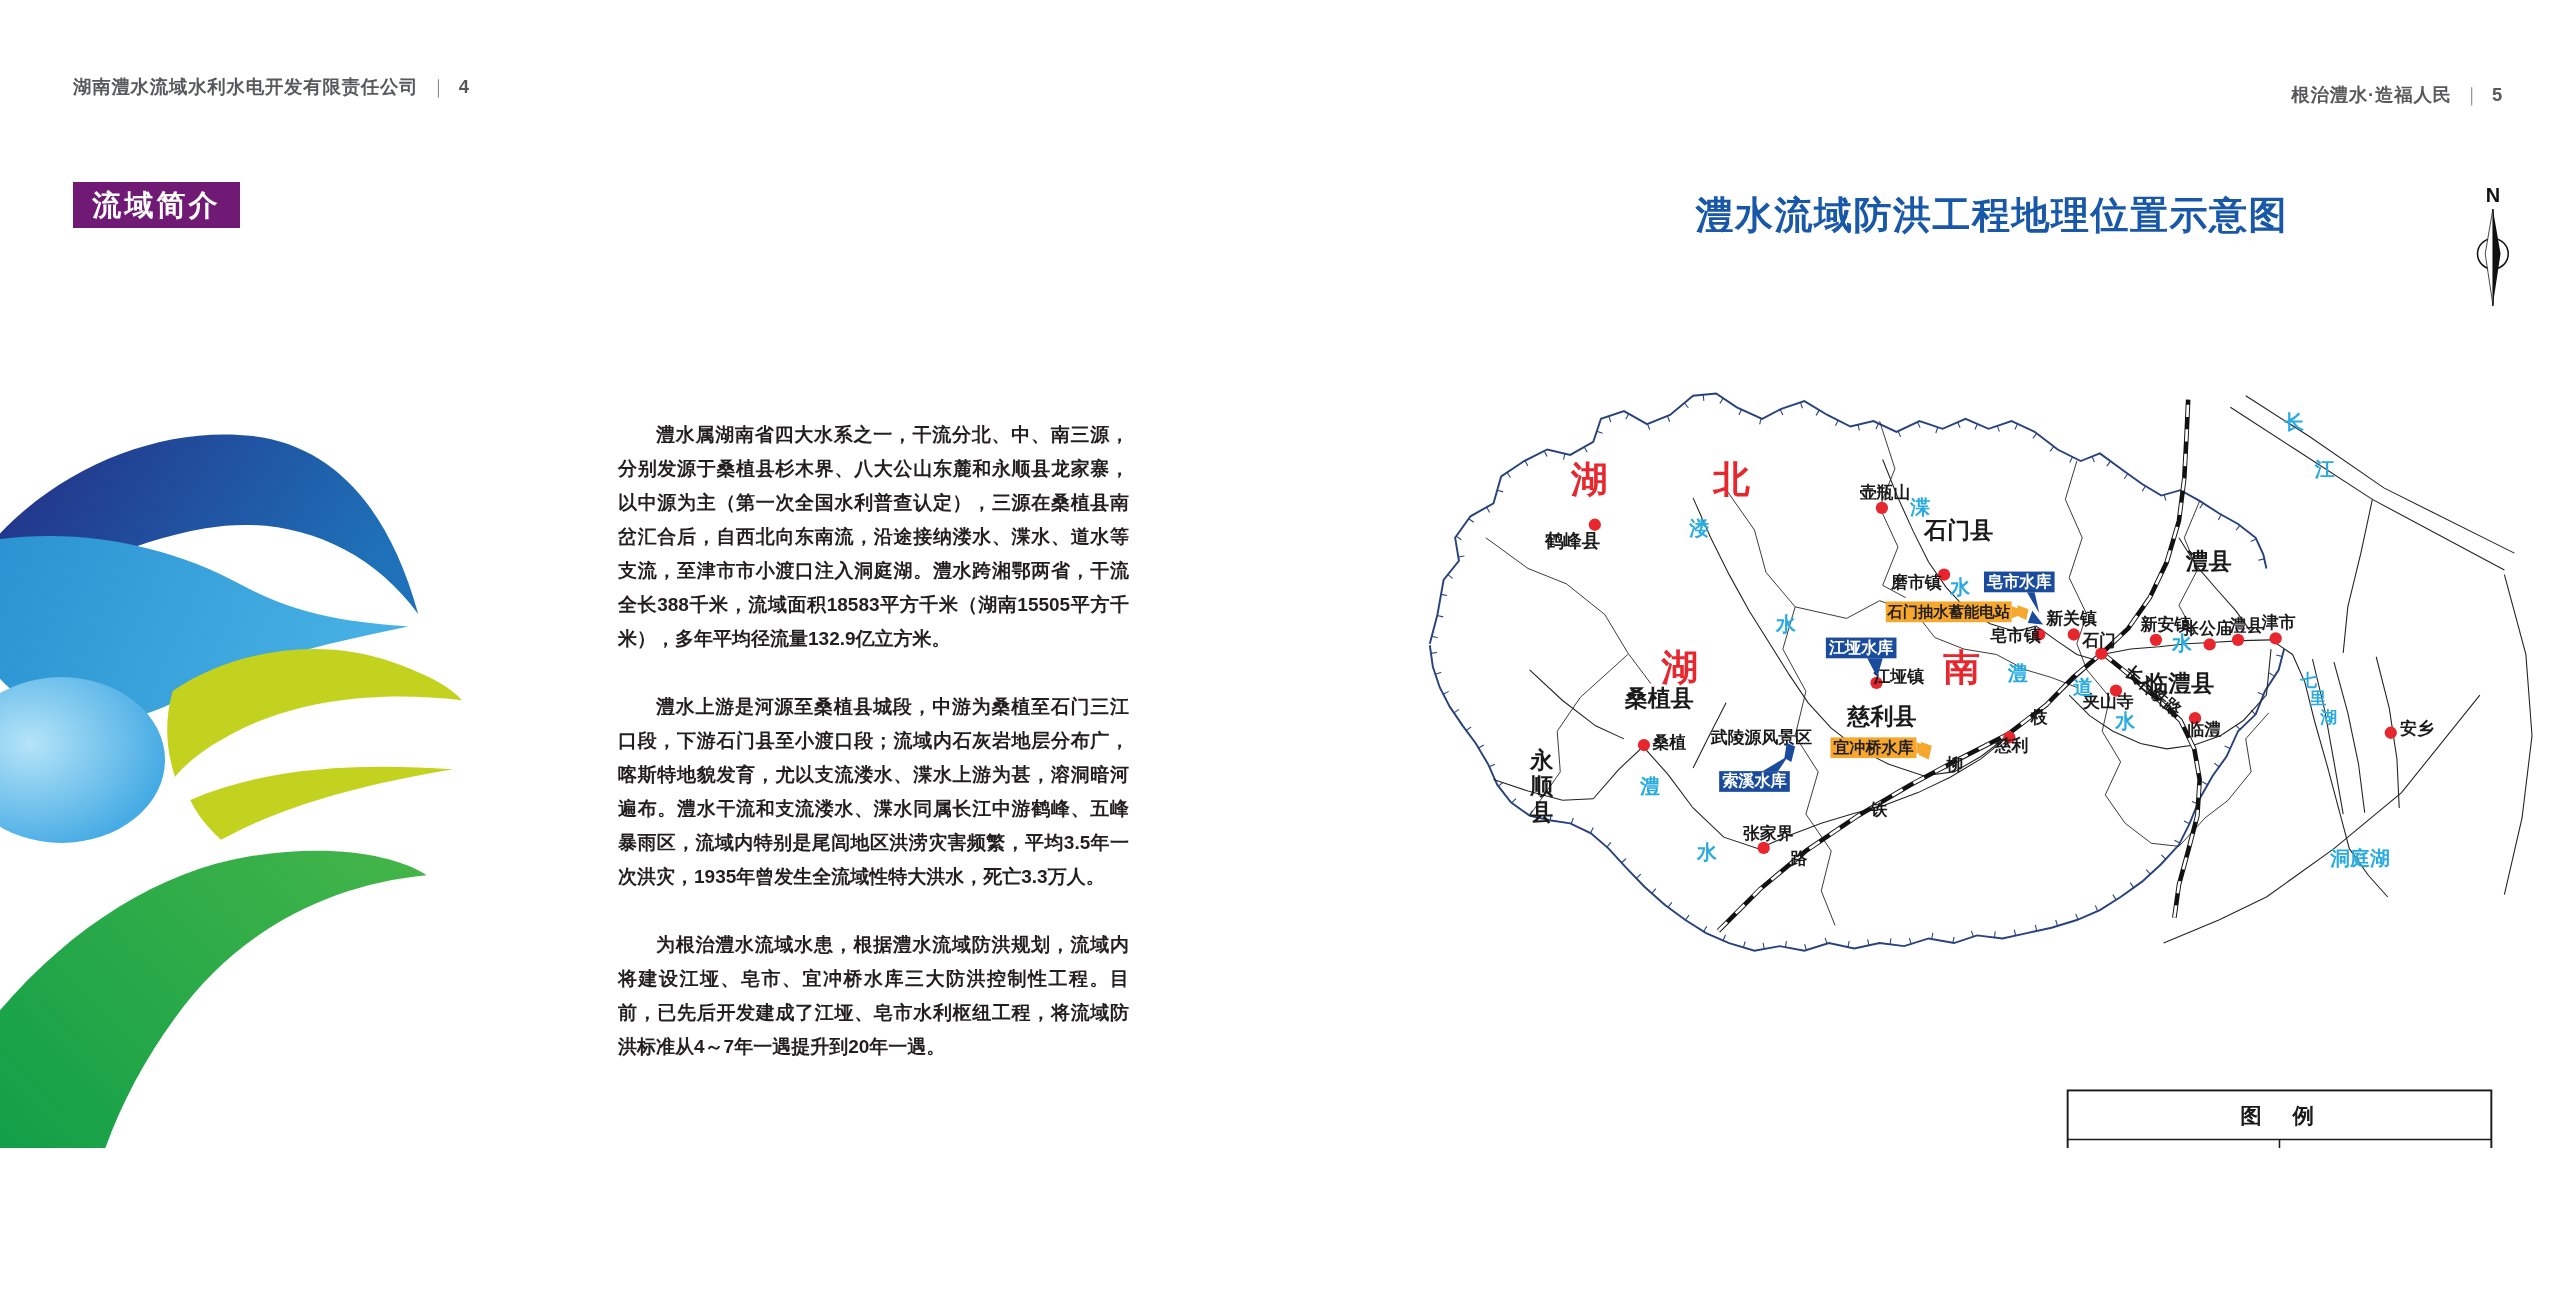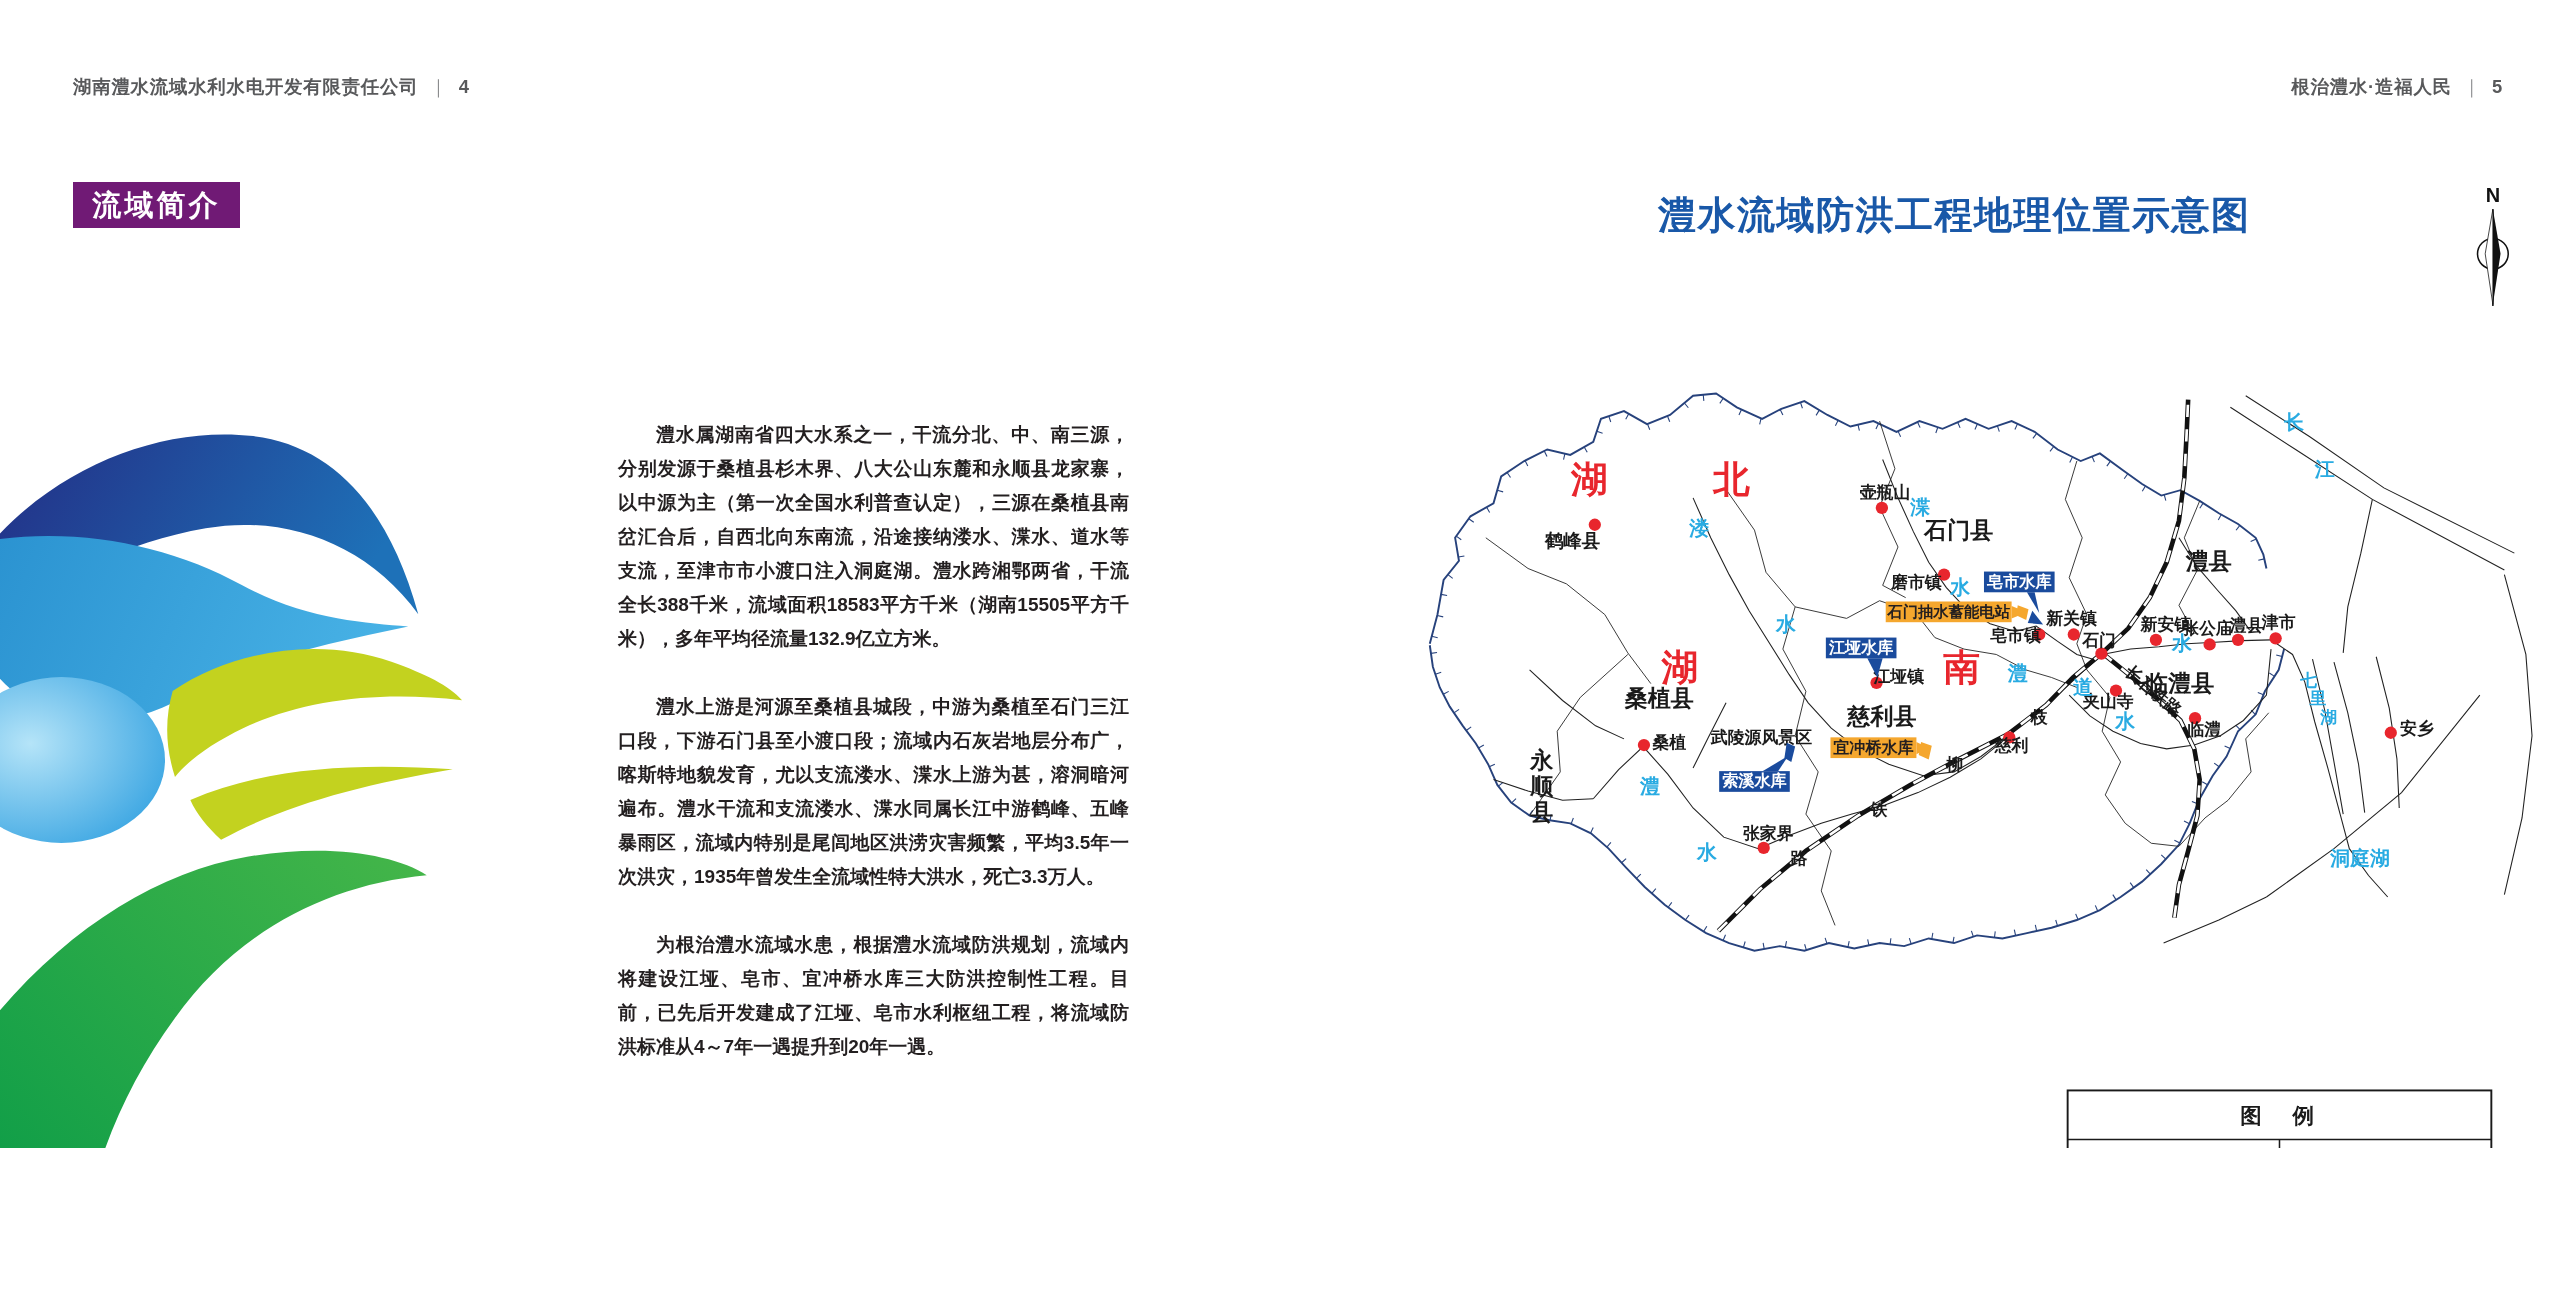--- a/index.html
+++ b/index.html
@@ -1,28 +1,28 @@
 <!DOCTYPE html>
 <html style="font-size:12.3px"><head>
 <meta charset="utf-8">
 <style>
   html,body{margin:0;padding:0;background:#ffffff;}
   #page{position:relative;width:2576px;height:1148px;background:#ffffff;overflow:hidden;
         font-family:"Liberation Sans",sans-serif;}
   .hdr{position:absolute;top:74px;font-size:18.4px;font-weight:700;color:#58595b;letter-spacing:0.8px;white-space:nowrap;}
   .hdr .sep{font-weight:400;color:#8a8b8d;padding:0 10.7px;}
   #hdr-left{left:73px;}
-  #hdr-right{left:2073px;width:430px;text-align:right;}
+  #hdr-right{left:2073px;width:430px;text-align:right;margin-top:8px;}
   #section-title-box{position:absolute;left:73px;top:182px;width:167px;height:46px;background:#701a75;}
   #section-title-box span{display:block;width:100%;height:100%;line-height:46px;text-align:center;
         color:#ffffff;font-size:29px;font-weight:700;letter-spacing:3.1px;}
   #body-text{position:absolute;left:610px;top:418px;width:519px;color:#231f20;
         font-size:19px;font-weight:700;line-height:34px;text-align:justify;}
   #body-text p{margin:0 0 34px 8px;text-indent:2em;}
-  #map-title{position:absolute;left:1658px;top:190px;width:630px;text-align:left;
+  #map-title{position:absolute;left:1658px;top:190px;width:630px;text-align:right;
         color:#1958a8;font-size:38px;font-weight:700;letter-spacing:1.5px;}
   svg text{font-family:"Liberation Sans",sans-serif;font-weight:700;}
   #logo-svg{position:absolute;left:0;top:422px;}
   #map-svg{position:absolute;left:1405px;top:154px;}
 </style>
 </head>
 <body>
 
 <div id="page">
 

